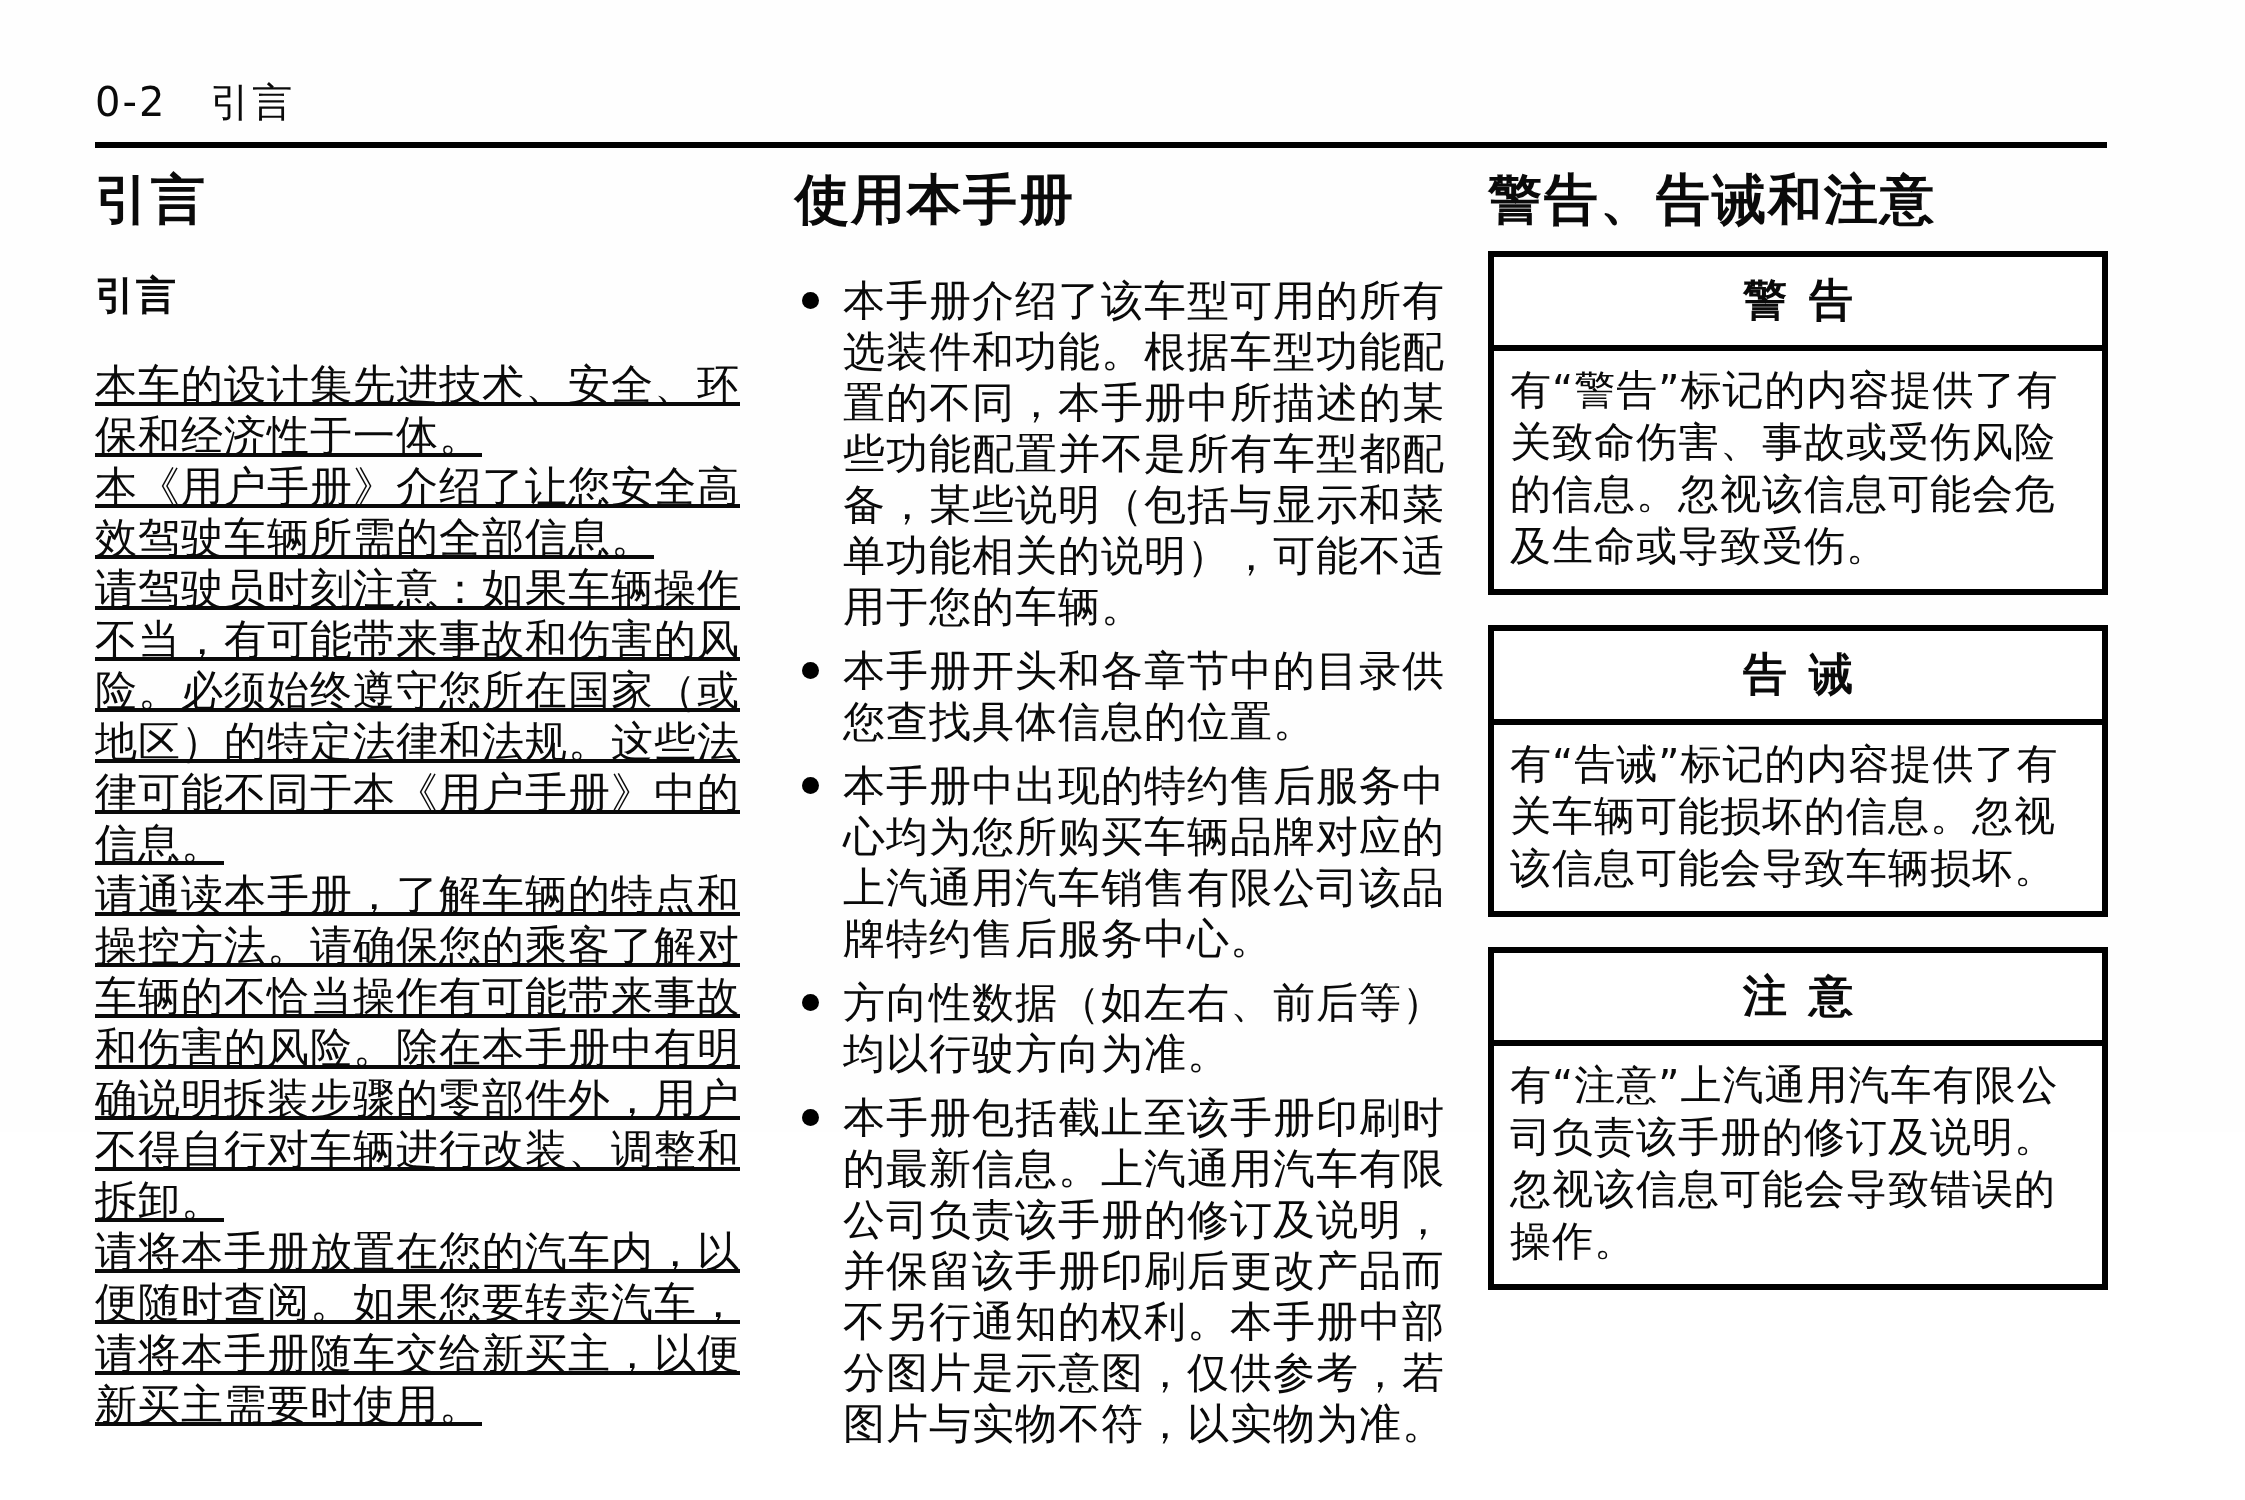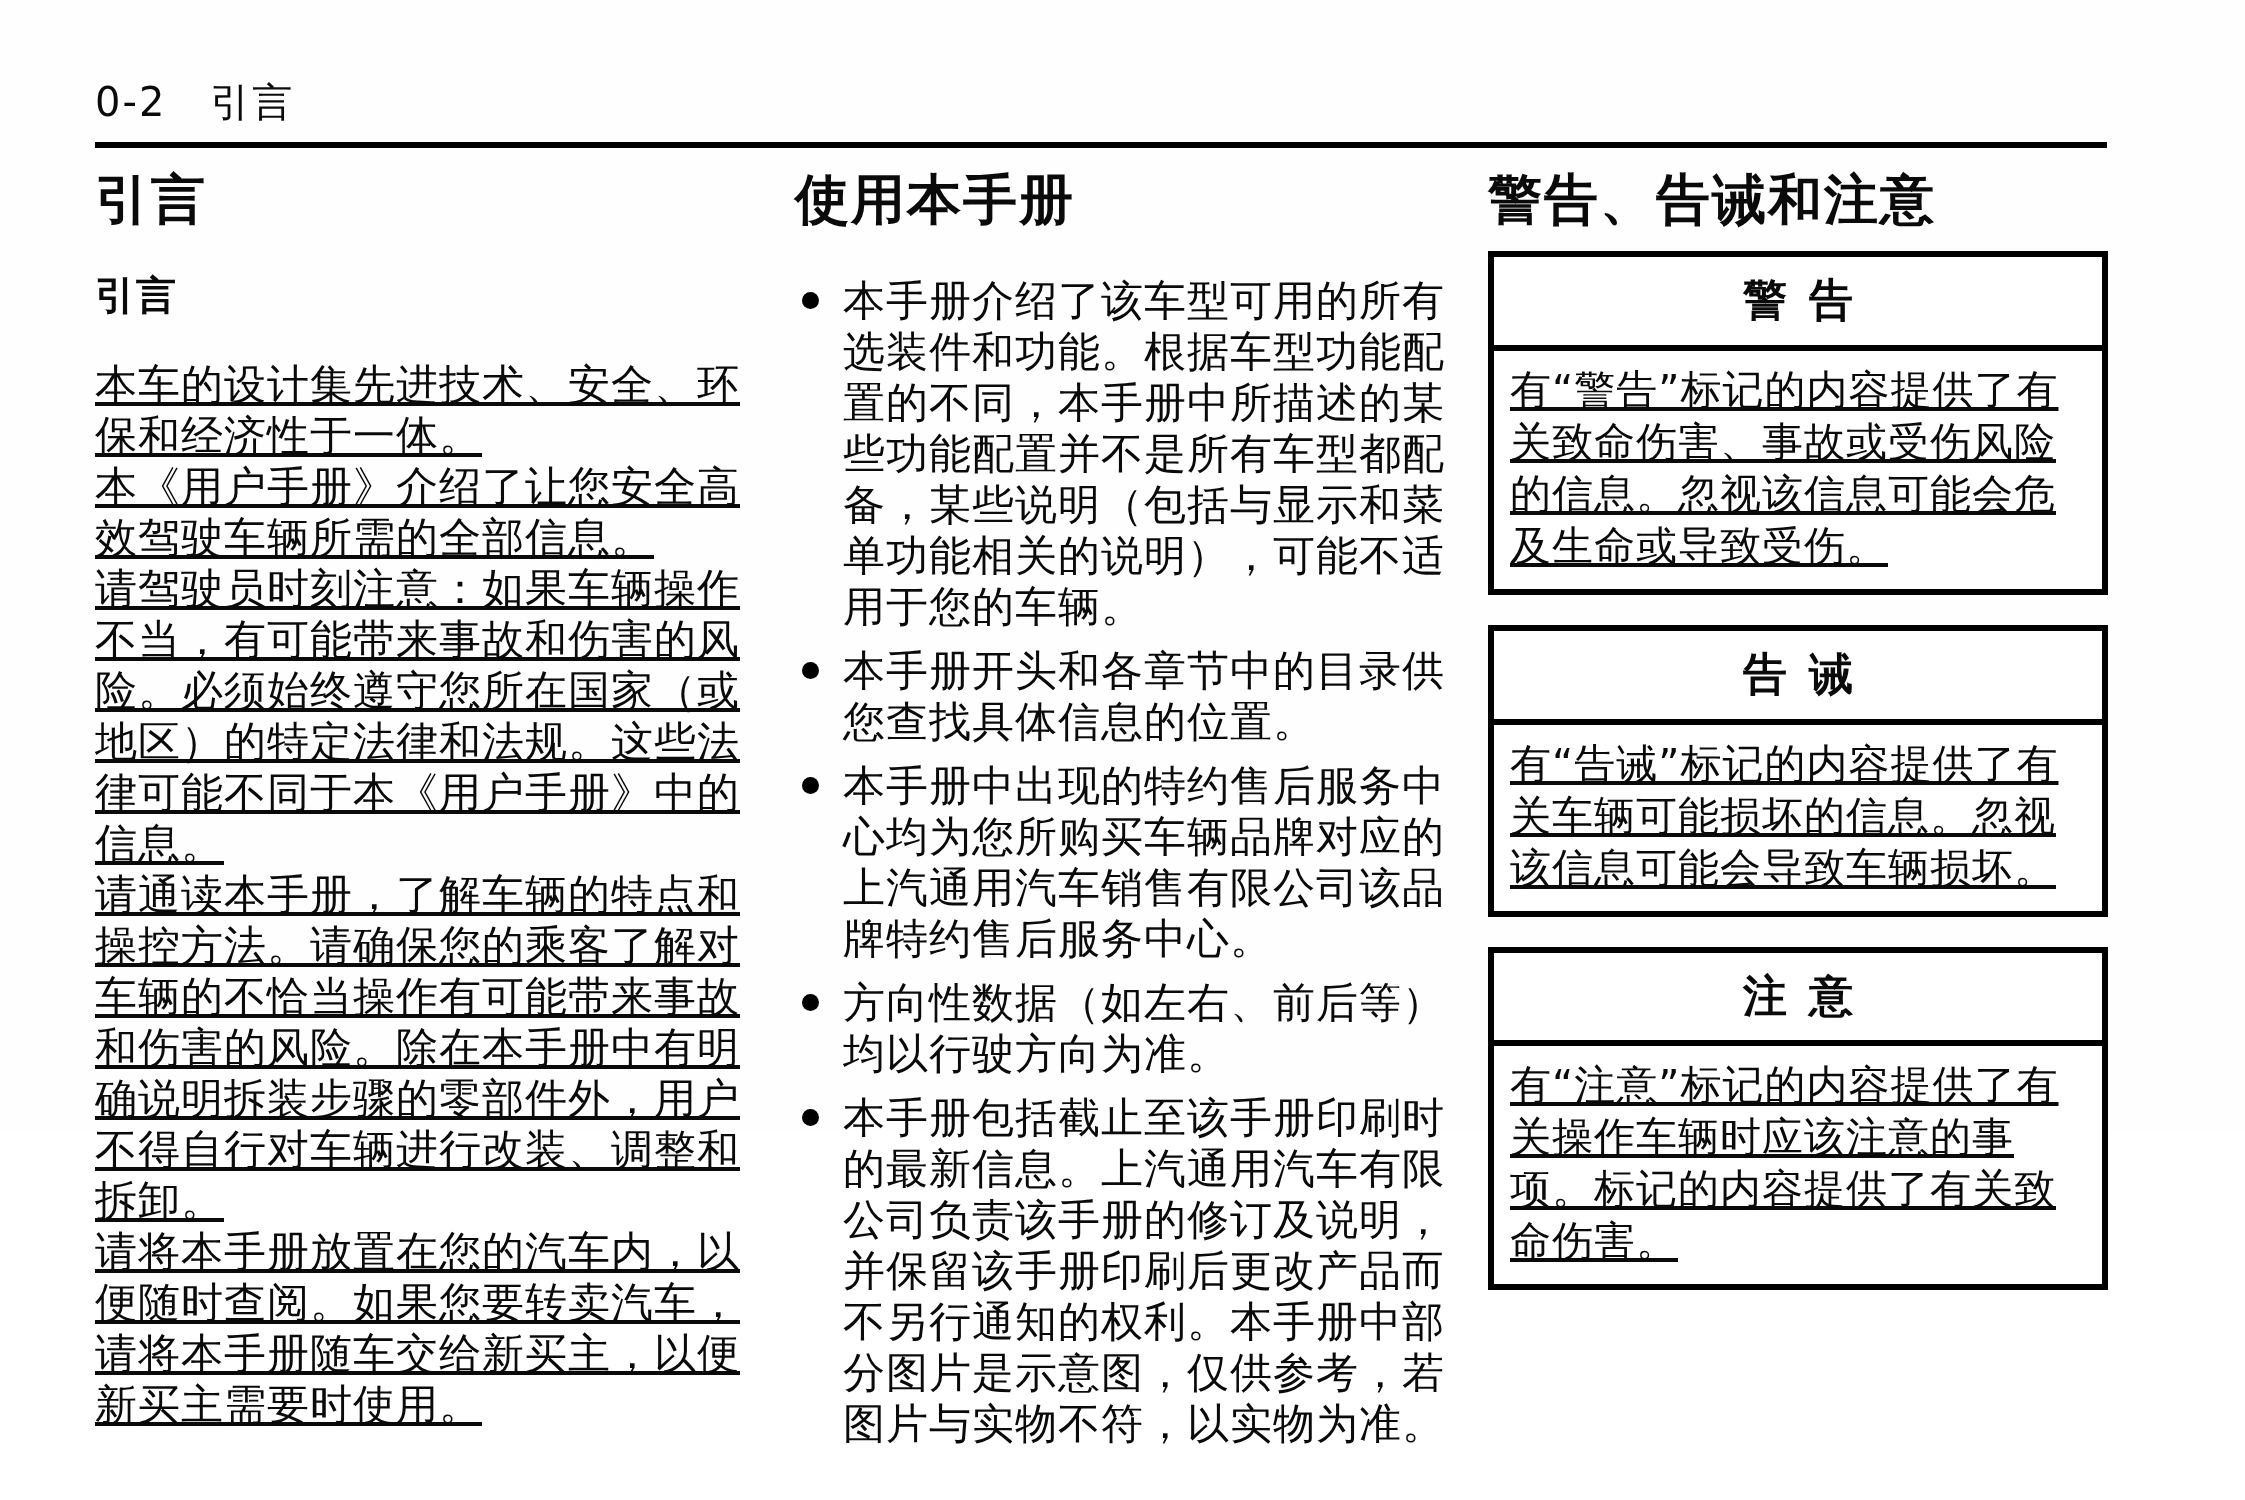--- a/index.html
+++ b/index.html
@@ -54,21 +54,21 @@
   
   .warn-box{border:6px solid #000;margin-top:30px;background:#fff;}
   .warn-box.first{margin-top:24px;}
   .box-header{
     font-size:44px;font-weight:bold;text-align:center;
     letter-spacing:22px;padding:11px 0 13px 22px;
     border-bottom:6px solid #000;line-height:1.45;
   }
   .box-body{
     font-size:41px;line-height:52px;
-    padding:13px 14px 17px 16px;letter-spacing:1px;text-decoration:underline;
+    padding:13px 14px 17px 16px;letter-spacing:1px;
   }
 </style>
 </head>
 <body>
 
 <div class="page">
 
   <div class="runhead">
     <span>0-2</span>
     <span>引言</span>
@@ -121,17 +121,17 @@
       <div class="box-body">有“警告”标记的内容提供了有关致命伤害、事故或受伤风险的信息。忽视该信息可能会危及生命或导致受伤。</div>
     </div>
 
     <div class="warn-box">
       <div class="box-header">告诫</div>
       <div class="box-body">有“告诫”标记的内容提供了有关车辆可能损坏的信息。忽视该信息可能会导致车辆损坏。</div>
     </div>
 
     <div class="warn-box">
       <div class="box-header">注意</div>
-      <div class="box-body">有“注意”标记的内容提供了有关操作车辆时应该注意的事项。标记的内容提供了有关致命伤害。</div>
+      <div class="box-body">有“注意”上汽通用汽车有限公司负责该手册的修订及说明。忽视该信息可能会导致错误的操作。</div>
     </div>
   </div>
 
 </div>
 
 </body></html>

